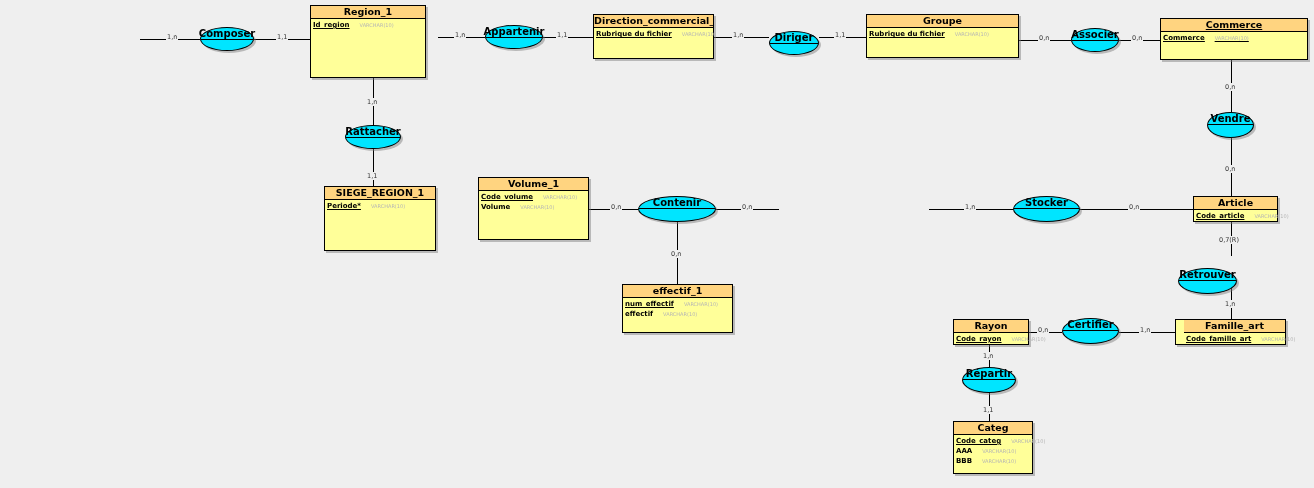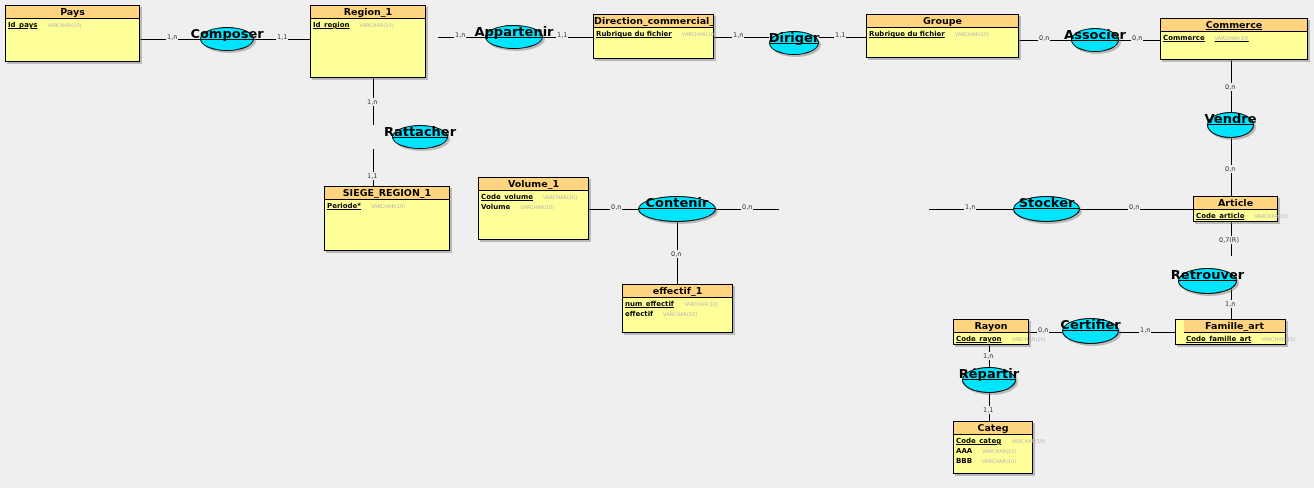--- a/index.html
+++ b/index.html
@@ -71,21 +71,21 @@
     border: 1px solid #000;
     background: #00e5ff;
     border-radius: 50% / 50%;
     box-shadow: 2px 2px 0 rgba(120,120,120,0.45);
     z-index: 6;
     display: flex;
     align-items: flex-start;
     justify-content: center;
   }
   .relation .rel-label {
-    font-size: 13px;
+    font-size: 10px;
     font-weight: bold;
     color: #000;
     line-height: 11px;
     white-space: nowrap;
   }
   .relation .rel-divider {
     position: absolute;
     left: 0;
     right: 0;
     top: 11px;
@@ -159,29 +159,20 @@
     <div class="card" style="left: 741px; top: 203px;">0,n</div>
     <div class="card" style="left: 670px; top: 250px;">0,n</div>
     <div class="card" style="left: 964px; top: 203px;">1,n</div>
     <div class="card" style="left: 1128px; top: 203px;">0,n</div>
     <div class="card" style="left: 1218px; top: 236px;">0,7(R)</div>
     <div class="card" style="left: 1224px; top: 300px;">1,n</div>
     <div class="card" style="left: 1037px; top: 326px;">0,n</div>
     <div class="card" style="left: 1139px; top: 326px;">1,n</div>
     <div class="card" style="left: 982px; top: 352px;">1,n</div>
     <div class="card" style="left: 982px; top: 406px;">1,1</div>
-    <div class="entity" style="left: 5px; top: 5px; width: 135px; height: 57px;">
-      <div class="entity-title">Pays</div>
-      <div class="entity-body">
-        <div class="attr">
-          <span class="attr-name key">Id_pays</span>
-          <span class="attr-type">VARCHAR(10)</span>
-        </div>
-      </div>
-    </div>
     <div class="entity" style="left: 310px; top: 5px; width: 116px; height: 73px;">
       <div class="entity-title">Region_1</div>
       <div class="entity-body">
         <div class="attr">
           <span class="attr-name key">Id_region</span>
           <span class="attr-type">VARCHAR(10)</span>
         </div>
       </div>
     </div>
     <div class="entity" style="left: 593px; top: 14px; width: 121px; height: 45px;">
@@ -204,21 +195,21 @@
     </div>
     <div class="entity" style="left: 1160px; top: 18px; width: 148px; height: 42px; text-decoration: underline;">
       <div class="entity-title">Commerce</div>
       <div class="entity-body">
         <div class="attr">
           <span class="attr-name key">Commerce</span>
           <span class="attr-type">VARCHAR(10)</span>
         </div>
       </div>
     </div>
-    <div class="entity" style="left: 324px; top: 186px; width: 126px; height: 65px;">
+    <div class="entity" style="left: 324px; top: 186px; width: 112px; height: 65px;">
       <div class="entity-title">SIEGE_REGION_1</div>
       <div class="entity-body">
         <div class="attr">
           <span class="attr-name key">Periode*</span>
           <span class="attr-type">VARCHAR(10)</span>
         </div>
       </div>
     </div>
     <div class="entity" style="left: 478px; top: 177px; width: 111px; height: 63px;">
       <div class="entity-title">Volume_1</div>
@@ -299,21 +290,21 @@
       <div class="rel-divider"></div>
     </div>
     <div class="relation" style="left: 769px; top: 31px; width: 50px; height: 24px;">
       <span class="rel-label">Diriger</span>
       <div class="rel-divider"></div>
     </div>
     <div class="relation" style="left: 1071px; top: 28px; width: 48px; height: 24px;">
       <span class="rel-label">Associer</span>
       <div class="rel-divider"></div>
     </div>
-    <div class="relation" style="left: 345px; top: 125px; width: 56px; height: 24px; margin-left: 47px;">
+    <div class="relation" style="left: 345px; top: 125px; width: 56px; height: 24px;">
       <span class="rel-label">Rattacher</span>
       <div class="rel-divider"></div>
     </div>
     <div class="relation" style="left: 1207px; top: 112px; width: 47px; height: 26px;">
       <span class="rel-label">Vendre</span>
       <div class="rel-divider"></div>
     </div>
     <div class="relation" style="left: 638px; top: 196px; width: 78px; height: 26px;">
       <span class="rel-label">Contenir</span>
       <div class="rel-divider"></div>

